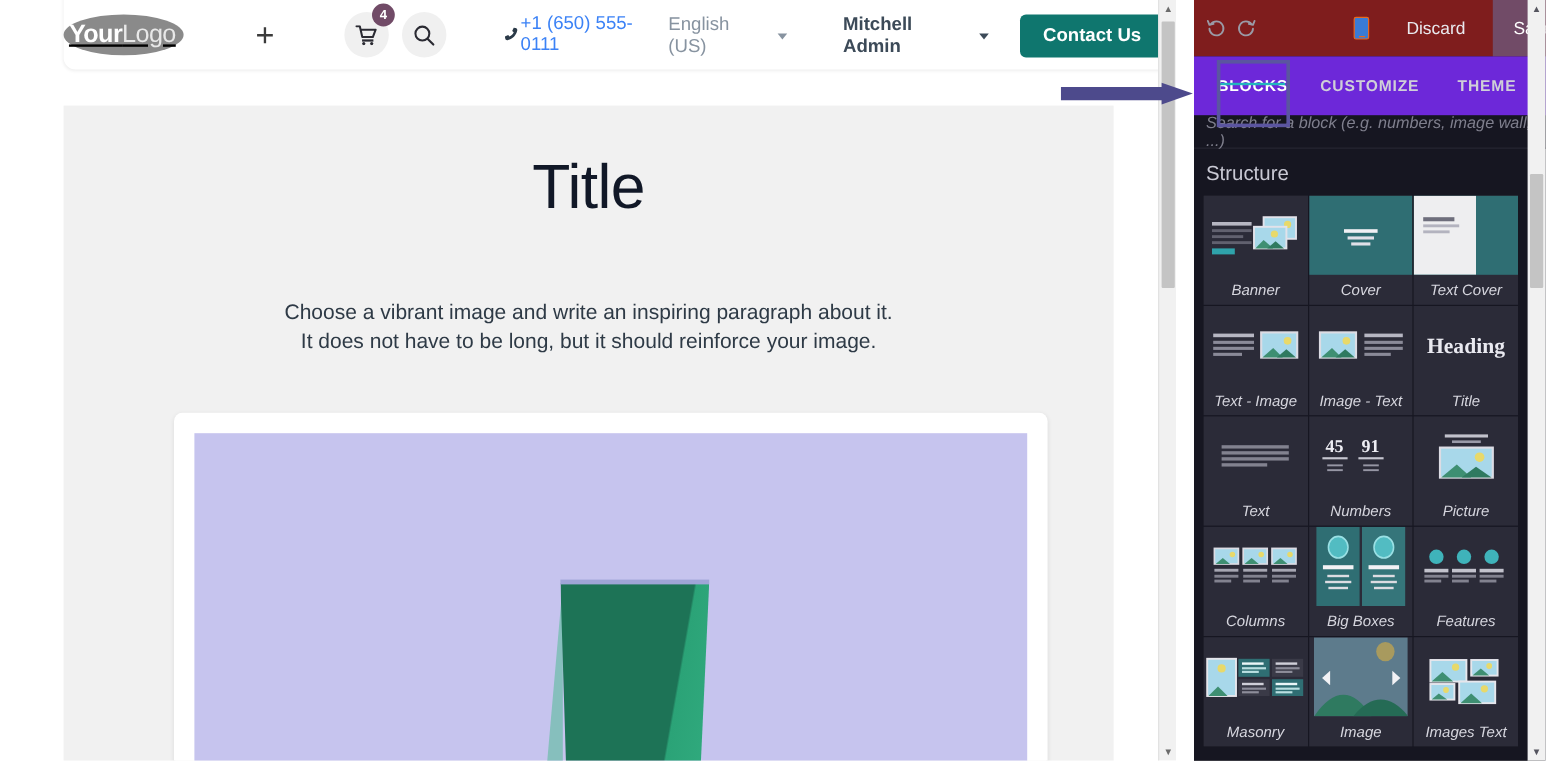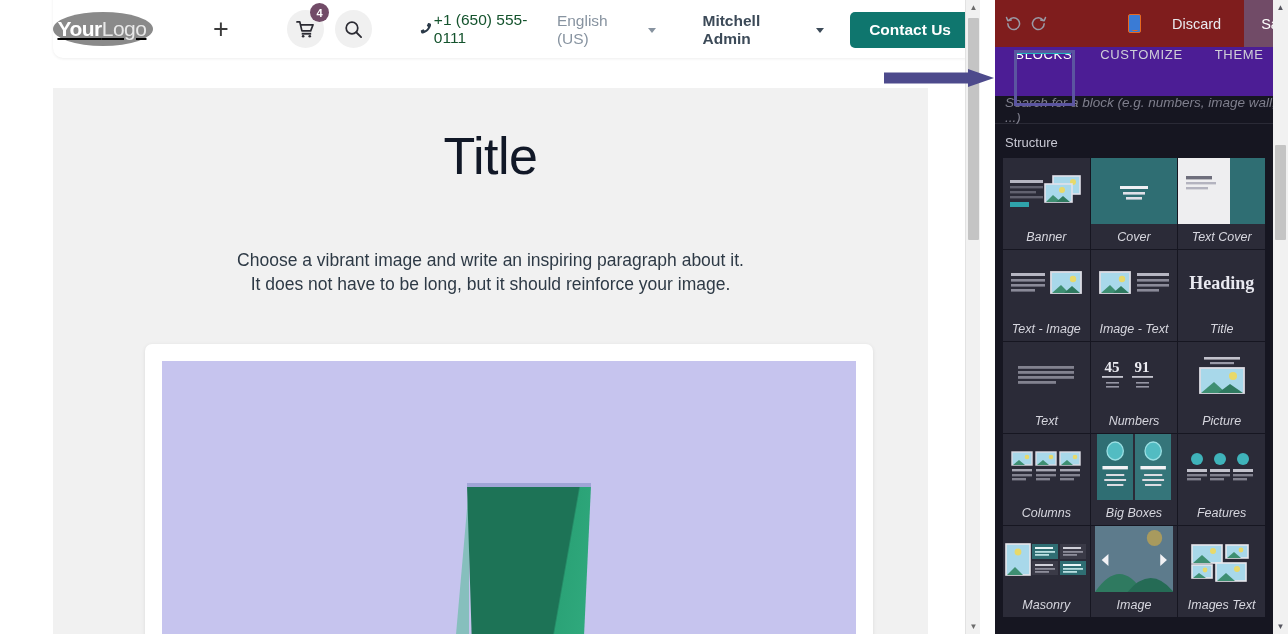--- a/index.html
+++ b/index.html
@@ -73,21 +73,21 @@
     min-width: 19px; height: 19px; border-radius: 50%;
     background: #714b67; color: #fff;
     font-size: 11px; font-weight: 700;
     display: flex; align-items: center; justify-content: center;
     padding: 0 4px;
   }
 
   .phone-link {
     margin-left: 46px;
     display: flex; align-items: center; gap: 1px;
-    color: #14532d; font-size: 15.5px;
+    color: #3b82f6; font-size: 15.5px;
     cursor: pointer;
   }
   .phone-ico { color: #2b3a48; font-size: 15px; transform: scaleX(-1); }
 
   .hdr-right { margin-left: auto; display: flex; align-items: center; gap: 0; }
   .lang-sel {
     color: #8793a0; font-size: 15.5px;
     display: flex; align-items: center; gap: 7px;
     cursor: pointer; margin-right: 46px;
   }
@@ -223,23 +223,24 @@
     margin-left: 31px; font-size: 14.5px; color: #e9e9ee;
     cursor: pointer;
   }
   .tb-save {
     margin-left: 23px; background: #714b67; color: #fff;
     height: 47px; display: flex; align-items: center;
     padding: 0 17px; font-size: 14.5px; cursor: pointer;
   }
 
   .ed-tabs {
-    height: 49px; display: flex; align-items: flex-start;
-    background: #4c1d95;
+    height: 49px; display: flex; align-items: center;
+    background: #6d28d9;
     position: relative;
+    font-weight: bold;
   }
   .ed-tab {
     flex: 1; display: flex; align-items: center; justify-content: center;
     font-size: 13px; letter-spacing: 0.7px;
     color: #cfcfd8; cursor: pointer; position: relative;
     text-transform: uppercase;
   }
   .ed-tab.active { color: #ffffff; }
   .ed-tab.active::after {
     content: ""; position: absolute;
@@ -263,21 +264,21 @@
     font-size: 13.5px; font-style: italic; color: #7f7f8d;
   }
 
   .ed-scrollarea {
     position: absolute; left: 0; top: 124px;
     width: 278px; height: 510px;
     overflow: hidden;
     background: #161621;
   }
   .grp-label {
-    font-size: 13px; color: #c9c9d4;
+    font-size: 17px; color: #c9c9d4;
     padding: 11px 10px 8px 10px;
   }
   .blk-grid {
     display: grid; grid-template-columns: repeat(3, 1fr);
     gap: 1px; padding: 0 8px;
   }
   .blk {
     background: #2b2b38;
     height: 91px;
     display: flex; flex-direction: column;

